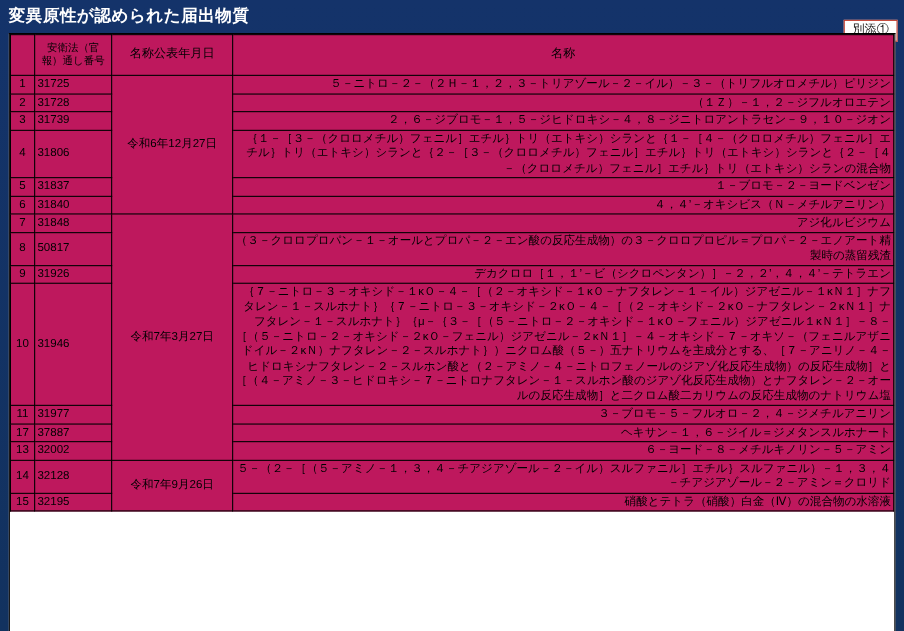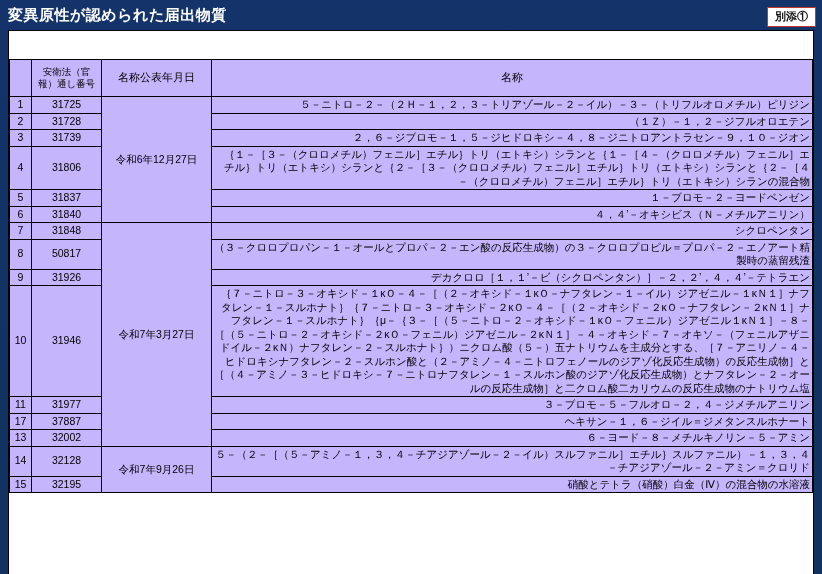--- a/index.html
+++ b/index.html
@@ -28,47 +28,46 @@
   }
   .doc-title {
     color: #ffffff;
     font-size: 15px;
     font-weight: bold;
     letter-spacing: 0.5px;
     line-height: 20px;
   }
   .stamp {
     position: absolute;
-    top: 7px;
+    top: 18px;
     right: 6px;
     background: #ffffff;
     border: 1.5px solid #c0392b;
     color: #111111;
     font-size: 11px;
     padding: 2px 7px 3px 7px;
     line-height: 13px;
-    font-weight: bold;
+    font-weight: normal;
   }
   .table-wrap {
     position: absolute;
     top: 30px;
     left: 8px;
     right: 8px;
     bottom: 0px;
     background: #ffffff;
     border: 1px solid #000000;
     border-bottom: none;
     overflow: hidden;
   }
   table.main {
     border-collapse: collapse;
     width: 100%;
     table-layout: fixed;
-    background: #c4b5fd;
-    margin-top: 28px;
+    background: #be185d;
   }
   table.main th, table.main td {
     border: 1px solid #000000;
     font-size: 10.5px;
     color: #000000;
     padding: 1px 2px;
     vertical-align: middle;
     line-height: 13.5px;
   }
   table.main th {
@@ -80,21 +79,21 @@
   col.c-no { width: 22px; }
   col.c-num { width: 70px; }
   col.c-date { width: 110px; }
   col.c-name { width: auto; }
 
   td.no {
     text-align: center;
     font-size: 10.5px;
   }
   td.num {
-    text-align: center;
+    text-align: left;
     font-size: 10.5px;
   }
   td.date {
     text-align: center;
     font-size: 11px;
   }
   td.name {
     text-align: right;
     font-size: 11px;
     padding-left: 3px;
@@ -163,21 +162,21 @@
         </tr>
         <tr>
           <td class="no">6</td>
           <td class="num">31840</td>
           <td class="name">４，４’－オキシビス（Ｎ－メチルアニリン）</td>
         </tr>
         <tr>
           <td class="no">7</td>
           <td class="num">31848</td>
           <td class="date" rowspan="7">令和7年3月27日</td>
-          <td class="name">シクロペンタン</td>
+          <td class="name">アジ化ルビジウム</td>
         </tr>
         <tr>
           <td class="no">8</td>
           <td class="num">50817</td>
           <td class="name">（３－クロロプロパン－１－オールとプロパ－２－エン酸の反応生成物）の３－クロロプロピル＝プロパ－２－エノアート精製時の蒸留残渣</td>
         </tr>
         <tr>
           <td class="no">9</td>
           <td class="num">31926</td>
           <td class="name">デカクロロ［１，１’－ビ（シクロペンタン）］－２，２’，４，４’－テトラエン</td>

